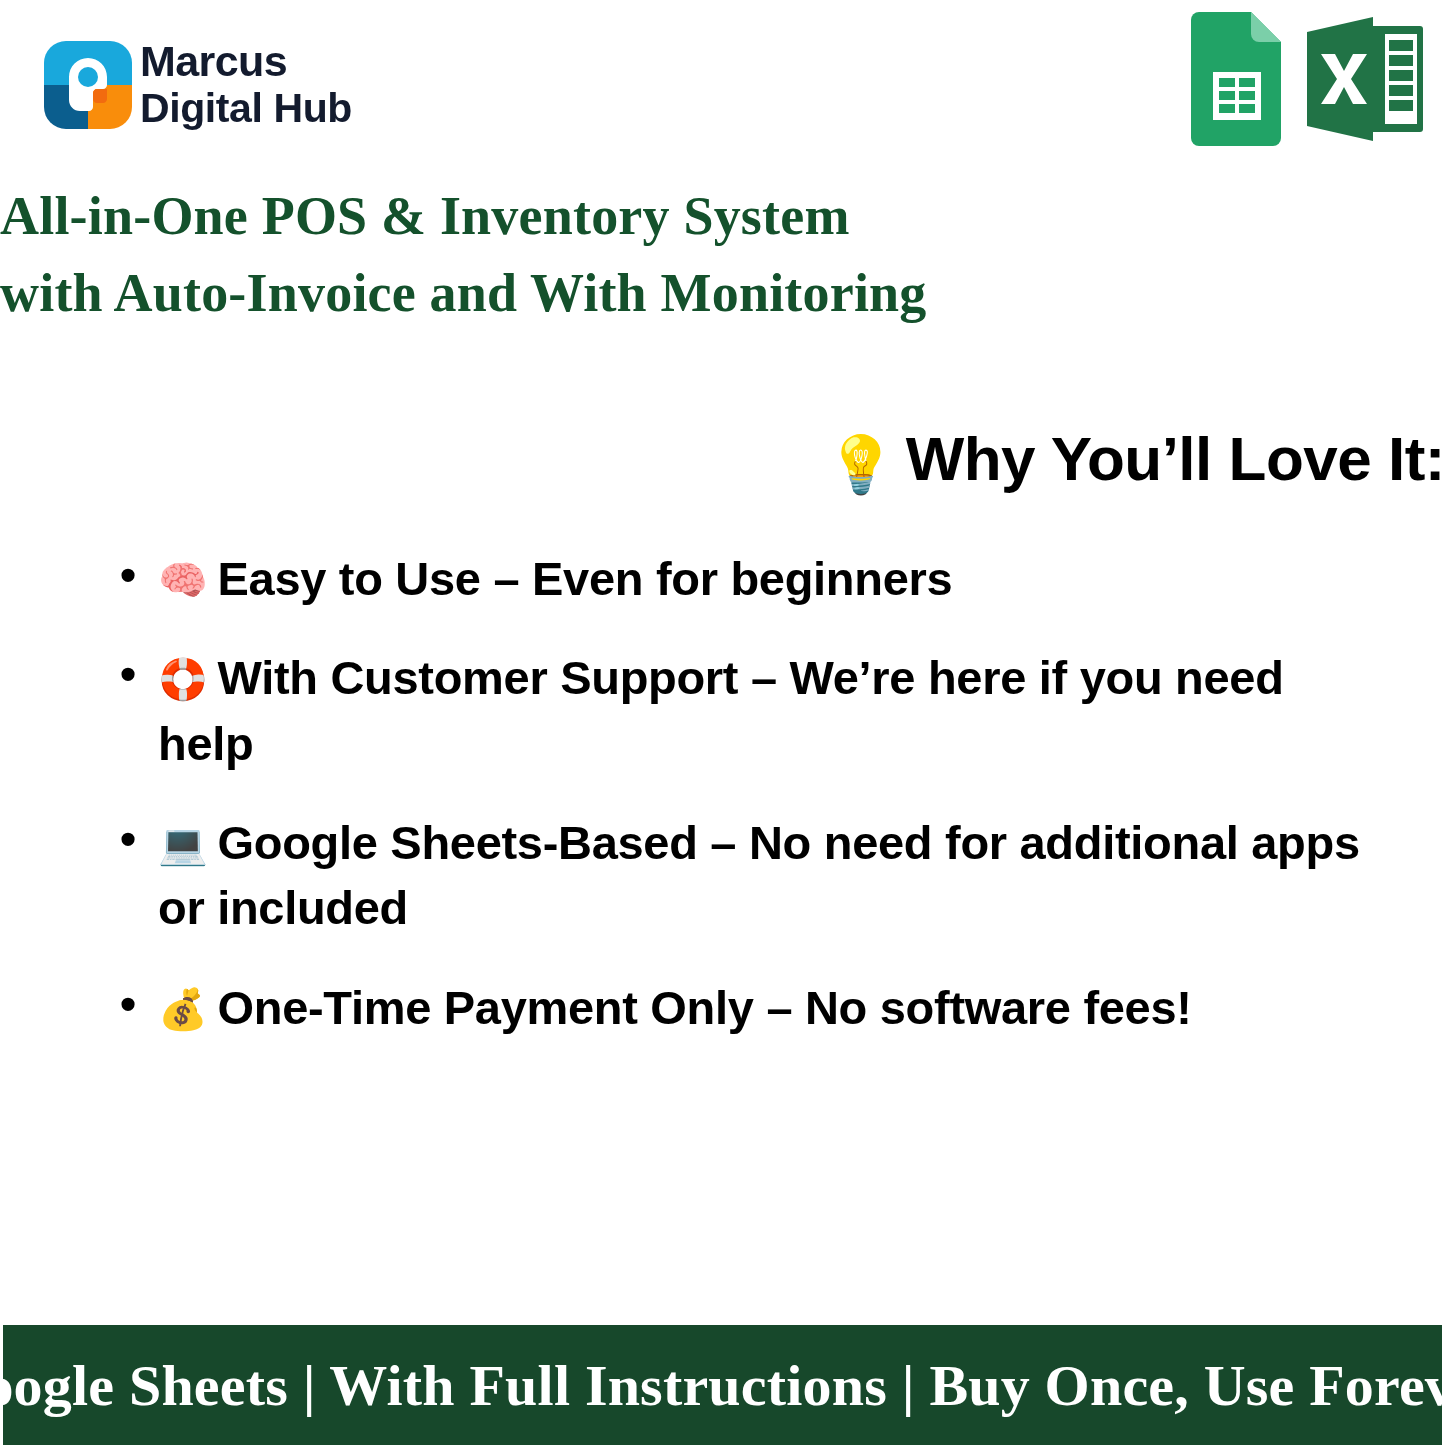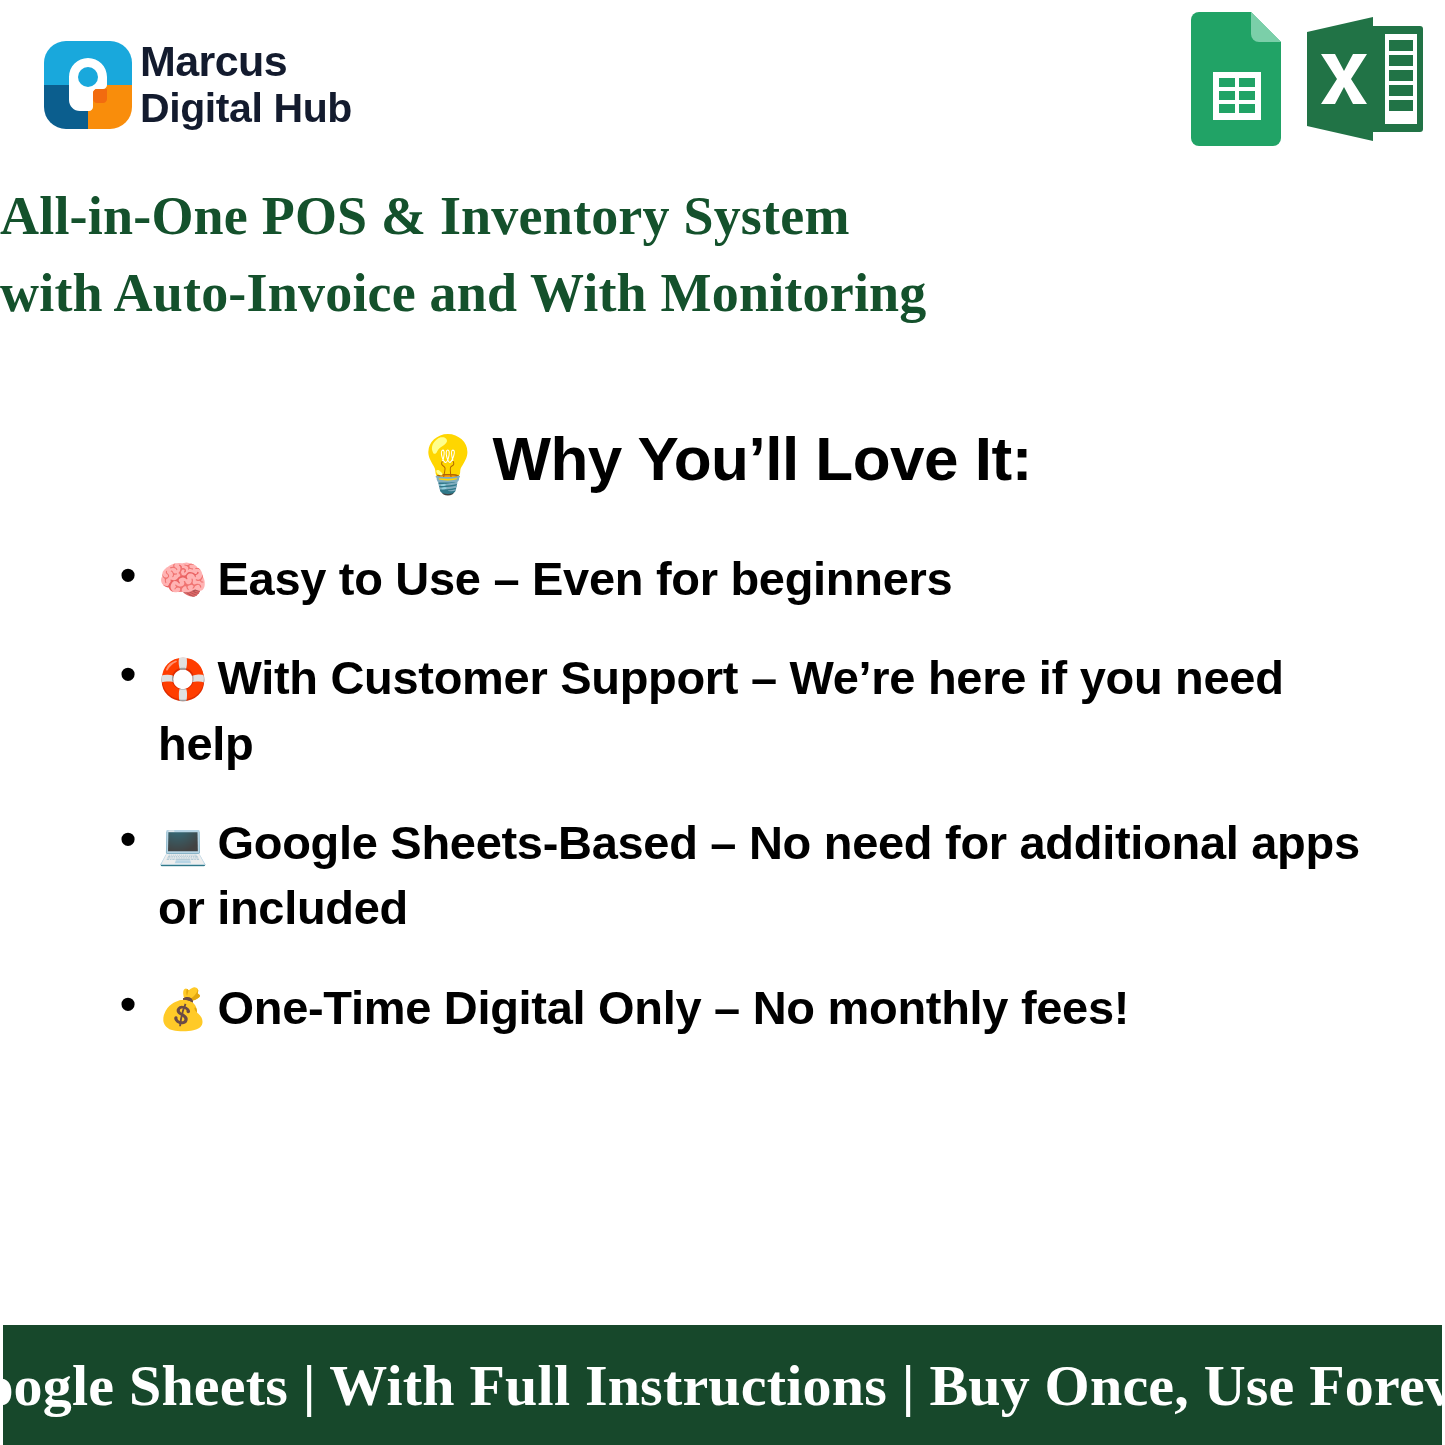--- a/index.html
+++ b/index.html
@@ -90,21 +90,21 @@
     letter-spacing: 0.2px;
   }
   .title-line { display: block; }
 
   
   .love-heading {
     position: absolute;
     left: 0;
     right: 0;
     top: 372px;
-    text-align: center;
+    text-align: right;
     color: #000000;
     font-weight: 700;
     font-size: 62px;
     letter-spacing: -0.5px;
     white-space: nowrap;
   }
   .love-heading .emoji {
     font-size: 56px;
     vertical-align: -4px;
     margin-right: 10px;
@@ -230,21 +230,21 @@
     <li class="benefit">
       <span class="emoji">🧠</span><span>Easy to Use – Even for beginners</span>
     </li>
     <li class="benefit">
       <span class="emoji">🛟</span><span>With Customer Support – We’re here if you need help</span>
     </li>
     <li class="benefit">
       <span class="emoji">💻</span><span>Google Sheets-Based – No need for additional apps or included</span>
     </li>
     <li class="benefit">
-      <span class="emoji">💰</span><span>One-Time Digital Only – No monthly fees!</span>
+      <span class="emoji">💰</span><span>One-Time Payment Only – No software fees!</span>
     </li>
   </ul>
 
   <div class="footer-bar">
     <span class="footer-text">Google Sheets | With Full Instructions | Buy Once, Use Forever</span>
   </div>
 
 </div>
 
 </body></html>

